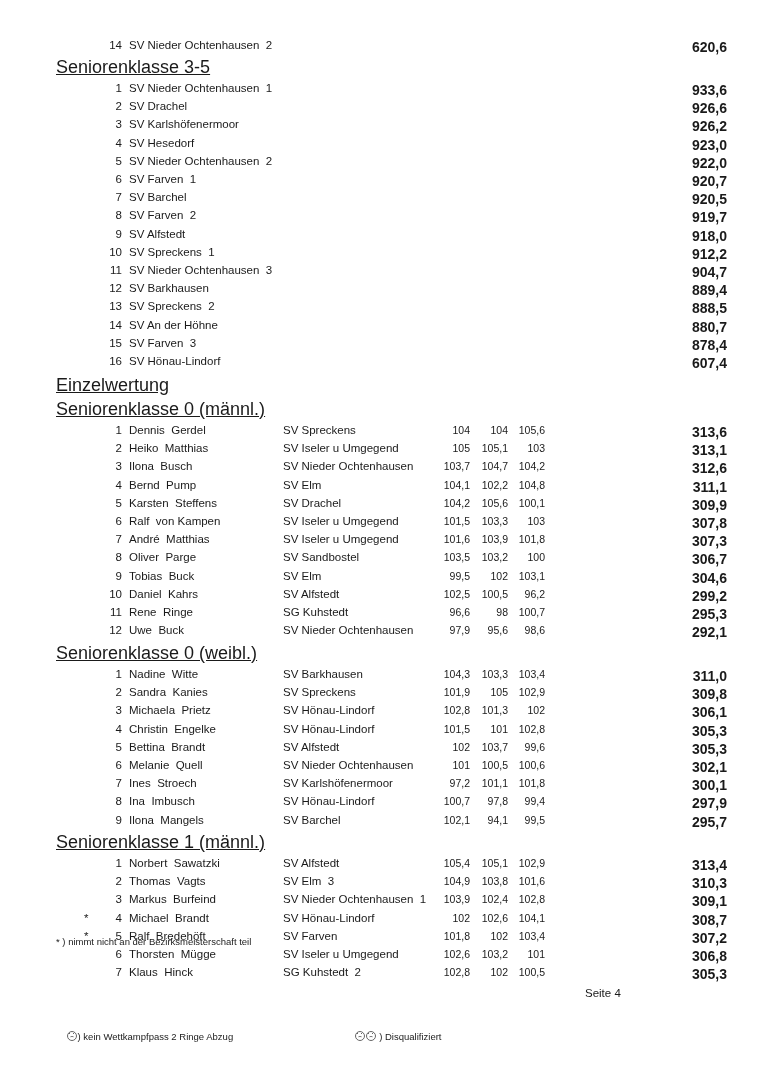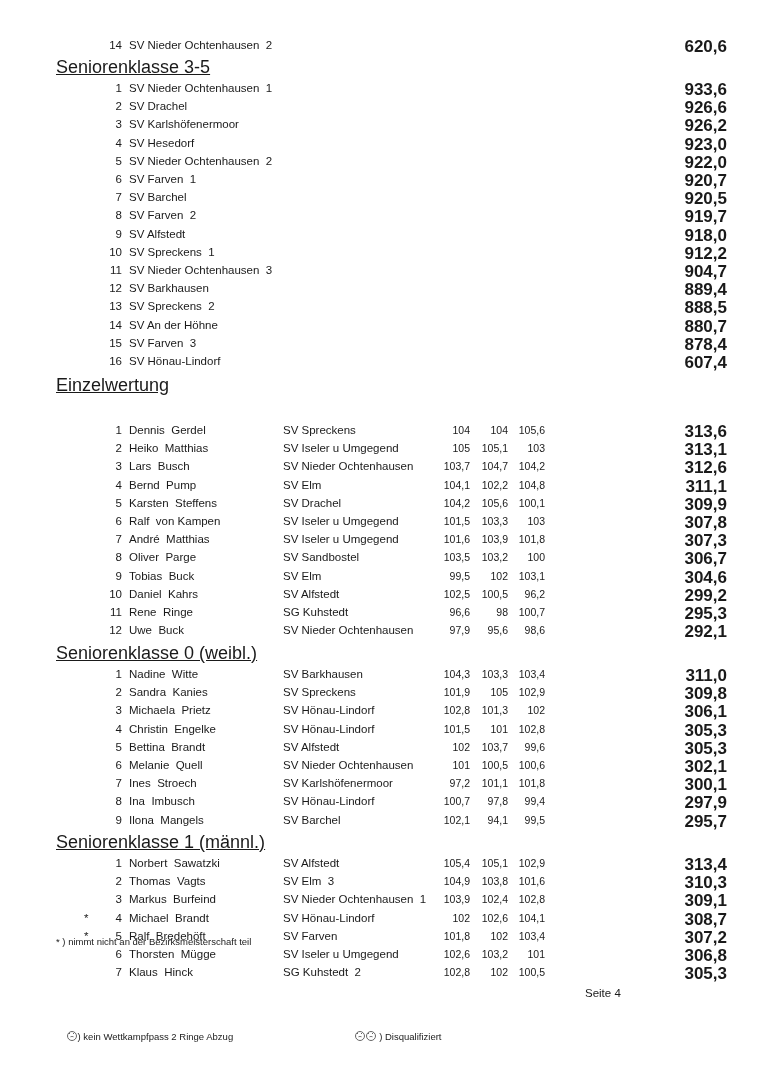--- a/index.html
+++ b/index.html
@@ -8,21 +8,21 @@
   .page { position: absolute; left: 0; top: 0; width: 764px; height: 1080px; }
   .row { position: absolute; left: 0; width: 764px; height: 18px; font-size: 11.5px; line-height: 18px; }
   .row .star { position: absolute; left: 84px; width: 8px; text-align: left; }
   .row .rank { position: absolute; left: 100px; width: 22px; text-align: right; }
   .row .team { position: absolute; left: 129px; white-space: pre; }
   .row .name { position: absolute; left: 129px; white-space: pre; }
   .row .club { position: absolute; left: 283px; white-space: pre; }
   .row .s1 { position: absolute; left: 430px; width: 40px; text-align: right; font-size: 10.5px; }
   .row .s2 { position: absolute; left: 472px; width: 36px; text-align: right; font-size: 10.5px; }
   .row .s3 { position: absolute; left: 508px; width: 37px; text-align: right; font-size: 10.5px; }
-  .row .total { position: absolute; left: 660px; width: 67px; text-align: right; font-weight: bold; font-size: 17px; top: 2px; }
+  .row .total { position: absolute; left: 660px; width: 67px; text-align: right; font-weight: bold; font-size: 14px; top: 2px; }
   .heading { position: absolute; left: 56px; font-size: 18px; text-decoration: underline; line-height: 22px; white-space: pre; }
   .foot { position: absolute; font-size: 9.5px; white-space: pre; }
   .foot-page { position: absolute; left: 565px; top: 987px; font-size: 11.5px; margin-left: 20px; }
   .sad { display: inline-block; width: 8px; height: 8px; border: 1px solid #666; border-radius: 50%; position: relative; vertical-align: -1px; margin-right: 1px; }
   .sad::before { content: ""; position: absolute; left: 1px; top: 1px; width: 1px; height: 1px; background: #666; box-shadow: 4px 0 0 #666; }
   .sad::after { content: ""; position: absolute; left: 2px; top: 4px; width: 4px; height: 2px; border-top: 1px solid #666; border-radius: 50% 50% 0 0; }
 </style>
 </head>
 <body>
 
@@ -114,20 +114,21 @@
       </div>
       <div class="row" style="top: 352px; padding-left: 8px;">
         <span class="rank">16</span>
         <span class="team">SV Hönau-Lindorf</span>
         <span class="total">607,4</span>
       </div>
     </div>
 
   <div class="heading" style="top:374px">Einzelwertung</div>
 
+  <div class="heading" style="top:398px">Seniorenklasse 0 (männl.)</div>
   <div id="ind-rows-0">
       <div class="row" style="top: 421px;">
         <span class="star"></span>
         <span class="rank">1</span>
         <span class="name">Dennis  Gerdel</span>
         <span class="club">SV Spreckens</span>
         <span class="s1">104</span>
         <span class="s2">104</span>
         <span class="s3">105,6</span>
         <span class="total">313,6</span>
@@ -138,21 +139,21 @@
         <span class="name">Heiko  Matthias</span>
         <span class="club">SV Iseler u Umgegend</span>
         <span class="s1">105</span>
         <span class="s2">105,1</span>
         <span class="s3">103</span>
         <span class="total">313,1</span>
       </div>
       <div class="row" style="top: 457.4px;">
         <span class="star"></span>
         <span class="rank">3</span>
-        <span class="name">Lars  Busch</span>
+        <span class="name">Ilona  Busch</span>
         <span class="club">SV Nieder Ochtenhausen</span>
         <span class="s1">103,7</span>
         <span class="s2">104,7</span>
         <span class="s3">104,2</span>
         <span class="total">312,6</span>
       </div>
       <div class="row" style="top: 475.6px;">
         <span class="star"></span>
         <span class="rank">4</span>
         <span class="name">Bernd  Pump</span>

